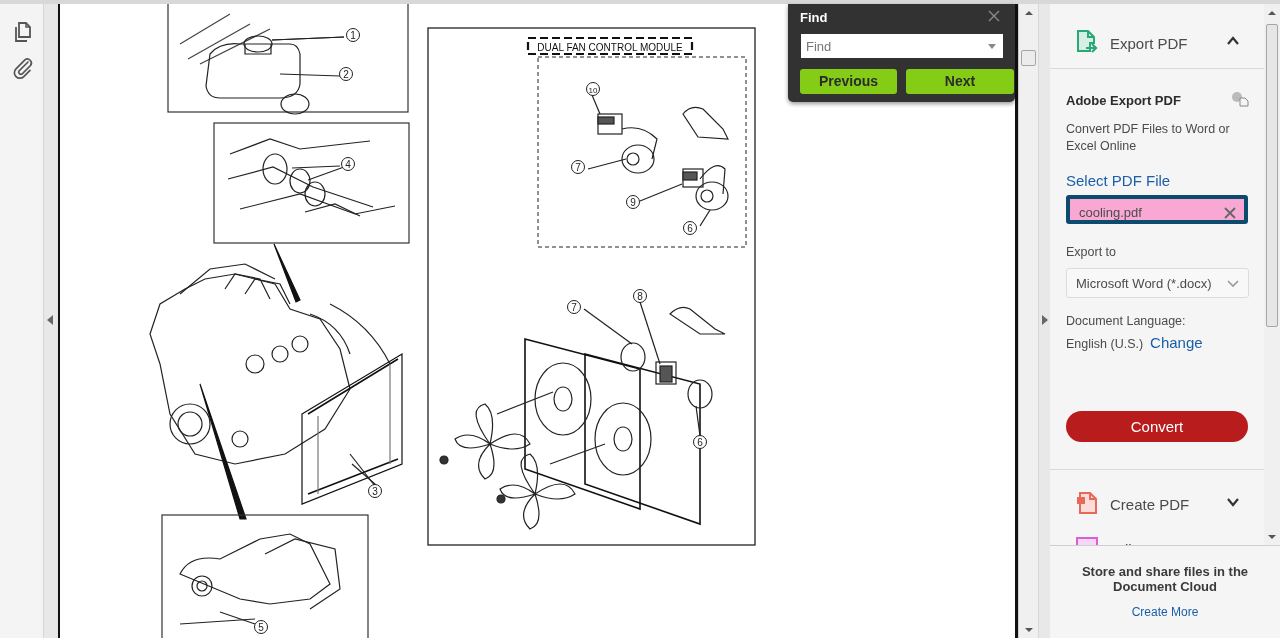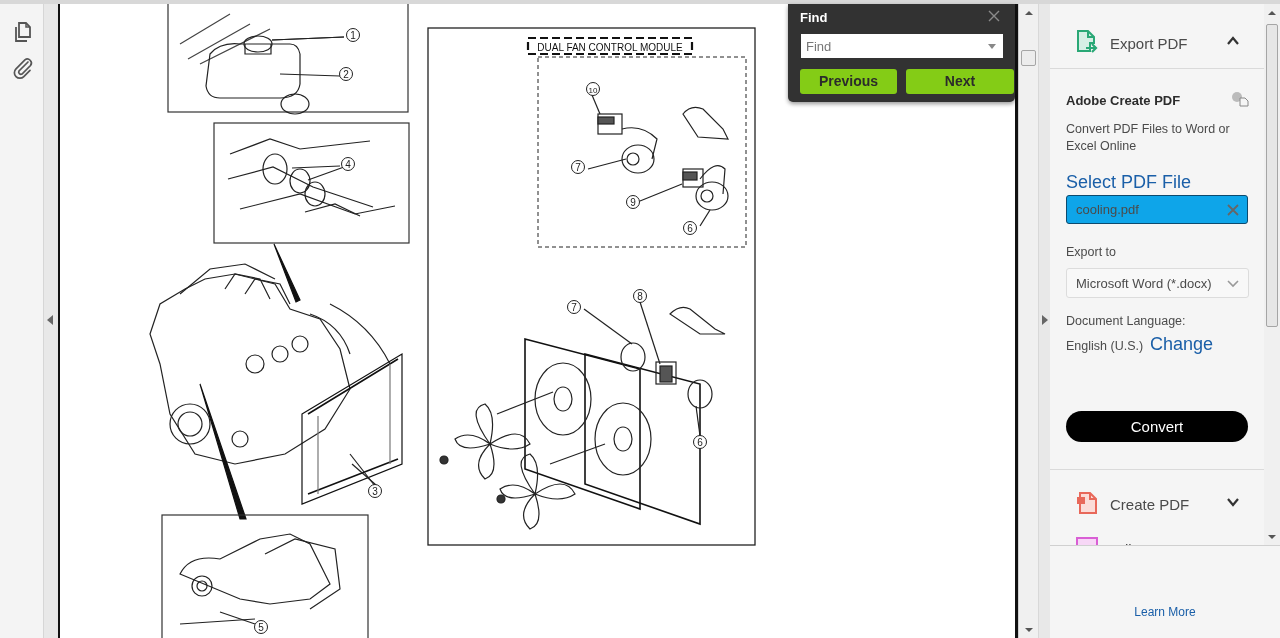--- a/index.html
+++ b/index.html
@@ -50,31 +50,31 @@
   .tool-header { position: absolute; left: 0; width: 214px; height: 60px; cursor: pointer; }
   .tool-header .tool-icon { position: absolute; left: 26px; top: 20px; width: 22px; height: 24px; }
   .tool-header .tool-label { position: absolute; left: 60px; top: 25px; font-size: 15px; color: #4b4b4b; font-family: "Liberation Sans", sans-serif; }
   .tool-header .chev { position: absolute; left: 176px; top: 24px; width: 14px; height: 14px; }
 
   .divider { position: absolute; left: 0; width: 214px; height: 1px; background: #dadada; }
 
   .sec-title { position: absolute; left: 16px; top: 89px; font-size: 13px; font-weight: bold; color: #2c2c2c; font-family: "Liberation Sans", sans-serif; }
   .sec-icon { position: absolute; left: 181px; top: 87px; width: 18px; height: 16px; cursor: pointer; }
   .sec-desc { position: absolute; left: 16px; top: 117px; width: 180px; font-size: 12.5px; line-height: 17px; color: #4b4b4b; font-family: "Liberation Sans", sans-serif; }
-  .link { color: #1a5fa8; cursor: pointer; font-family: "Liberation Sans", sans-serif; font-size: 18px; }
+  .link { color: #1a5fa8; cursor: pointer; font-family: "Liberation Sans", sans-serif; font-size: 15px; }
   .select-pdf { position: absolute; left: 16px; top: 168px; }
-  .file-box { position: absolute; left: 16px; top: 191px; width: 182px; height: 29px; background: #0ea5e9; border: 1px solid #0c4a6e; border-radius: 3px; }
+  .file-box { position: absolute; left: 16px; top: 191px; width: 182px; height: 29px; background: #f9a8d4; border: 4px solid #0c4a6e; border-radius: 3px; }
   .file-box .file-name { position: absolute; left: 9px; top: 6px; font-size: 13px; color: #4b4b4b; font-family: "Liberation Sans", sans-serif; }
   .file-box .file-clear { position: absolute; right: 7px; top: 7px; width: 14px; height: 14px; cursor: pointer; }
   .label { position: absolute; left: 16px; font-size: 12.5px; color: #4b4b4b; font-family: "Liberation Sans", sans-serif; }
   .convert-select { position: absolute; left: 16px; top: 264px; width: 183px; height: 30px; background: #f8f8f8; border: 1px solid #dcdcdc; border-radius: 3px; cursor: pointer; }
   .convert-select .val { position: absolute; left: 9px; top: 7px; font-size: 13px; color: #4b4b4b; font-family: "Liberation Sans", sans-serif; text-align: center; }
   .convert-select .chev { position: absolute; right: 9px; top: 9px; width: 12px; height: 10px; }
   .lang-row { position: absolute; left: 16px; top: 330px; font-size: 12.5px; color: #4b4b4b; font-family: "Liberation Sans", sans-serif; }
-  .convert-btn { position: absolute; left: 16px; top: 407px; width: 182px; height: 31px; background: #000000; border-radius: 16px; color: #fff; font-size: 15px; text-align: center; line-height: 31px; cursor: pointer; font-family: "Liberation Sans", sans-serif; }
+  .convert-btn { position: absolute; left: 16px; top: 407px; width: 182px; height: 31px; background: #b91c1c; border-radius: 16px; color: #fff; font-size: 15px; text-align: center; line-height: 31px; cursor: pointer; font-family: "Liberation Sans", sans-serif; }
 
   .cloud-box { position: absolute; left: 1050px; top: 545px; width: 230px; height: 93px; background: #f5f5f5; border-top: 1px solid #d0d0d0; }
   .cloud-text { position: absolute; left: 0; top: 18px; width: 230px; text-align: center; font-size: 13px; font-weight: bold; line-height: 15px; color: #3a3a3a; font-family: "Liberation Sans", sans-serif; }
   .cloud-link { position: absolute; left: 0; top: 59px; width: 230px; text-align: center; font-size: 12px; }
 </style>
 </head>
 <body>
 
 <div class="app">
   <div class="topline"></div>
@@ -256,21 +256,21 @@
         <path d="M12 1 v6 h6" fill="none" stroke="#2aa876" stroke-width="2"></path>
         <path d="M10 18 h10 M16 14 l4 4 l-4 4" fill="none" stroke="#2aa876" stroke-width="2.2"></path>
       </svg>
       <span class="tool-label">Export PDF</span>
       <svg class="chev" viewBox="0 0 14 14">
         <path d="M2 10 L7 4 L12 10" fill="none" stroke="#333" stroke-width="2.2"></path>
       </svg>
     </div>
     <div class="divider" style="top:64px"></div>
 
-    <div class="sec-title">Adobe Create PDF</div>
+    <div class="sec-title">Adobe Export PDF</div>
     <svg class="sec-icon" viewBox="0 0 18 16">
       <circle cx="6" cy="6" r="5" fill="#bbb"></circle>
       <path d="M9 7 h5 l3 3 v5 h-8 z" fill="#f5f5f5" stroke="#888" stroke-width="1"></path>
     </svg>
     <div class="sec-desc">Convert PDF Files to Word or Excel Online</div>
 
     <div class="select-pdf link">Select PDF File</div>
     <div class="file-box">
       <span class="file-name">cooling.pdf</span>
       <svg class="file-clear" viewBox="0 0 14 14">
@@ -318,15 +318,16 @@
     </div>
   </div>
 
   <div class="right-scroll">
     <div class="arrow-up"></div>
     <div class="thumb"></div>
     <div class="arrow-down"></div>
   </div>
 
   <div class="cloud-box">
-    <div class="cloud-link link">Learn More</div>
+    <div class="cloud-text">Store and share files in the Document Cloud</div>
+    <div class="cloud-link link">Create More</div>
   </div>
 </div>
 
 </body></html>

